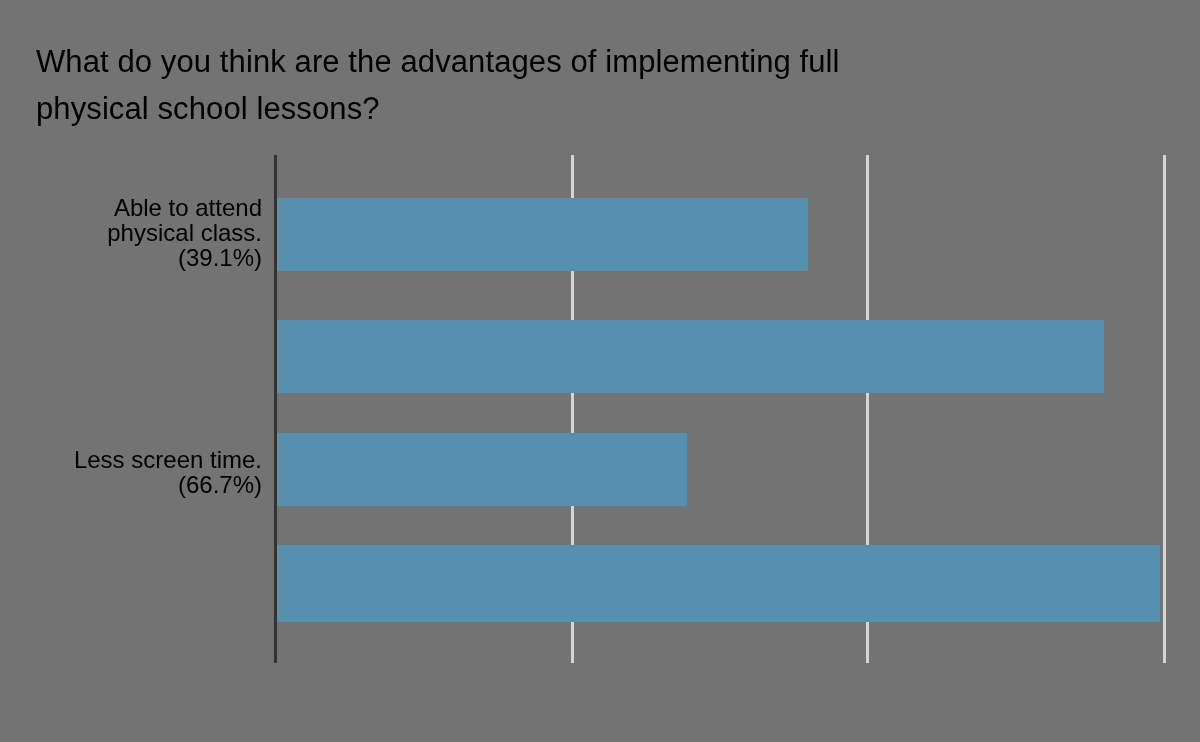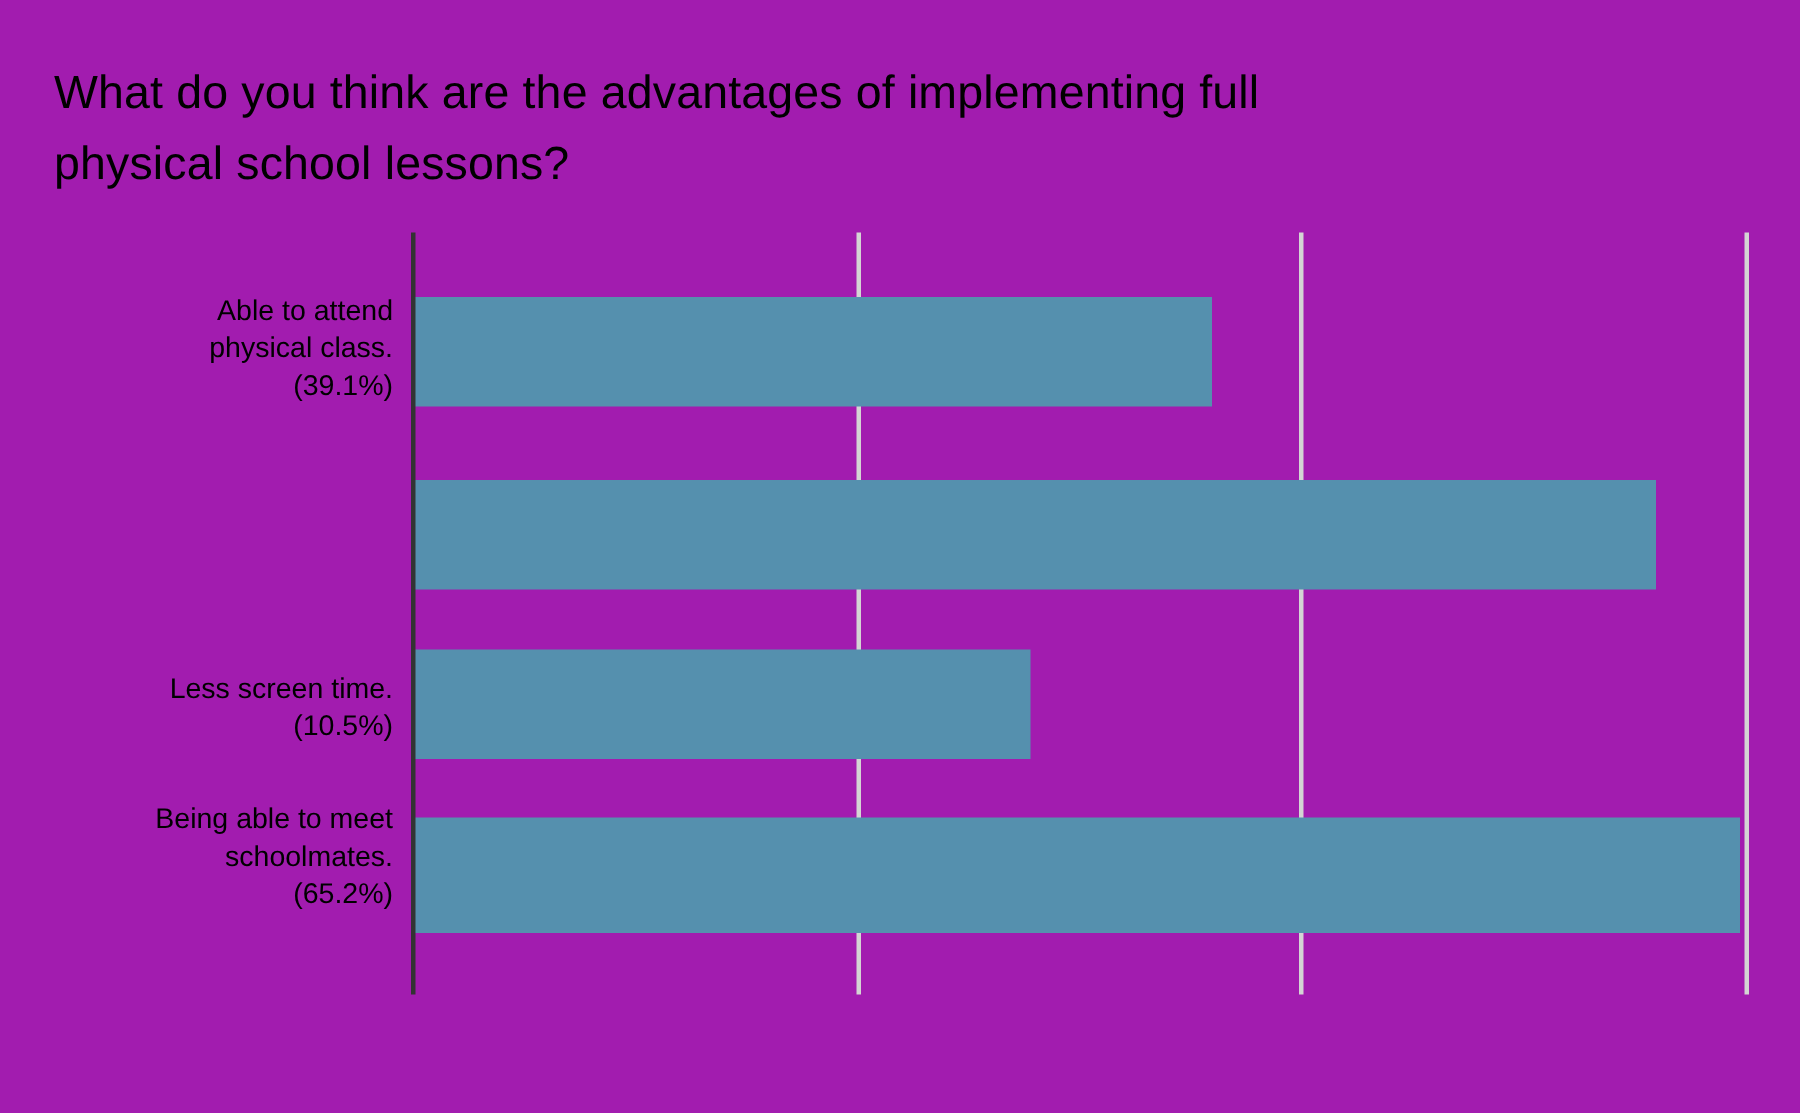--- a/index.html
+++ b/index.html
@@ -9,21 +9,21 @@
     background: #ffffff;
   }
   body {
     font-family: "Liberation Sans", sans-serif;
     -webkit-font-smoothing: antialiased;
   }
   #page {
     position: relative;
     width: 1200px;
     height: 742px;
-    background: #a21caf;
+    background: #737373;
     overflow: hidden;
   }
 
   
   #chart-title {
     position: absolute;
     left: 36px;
     top: 38px;
     width: 1060px;
     font-size: 31px;
@@ -77,21 +77,21 @@
     height: 100%;
     background: #5590ae;
   }
 
   
   .cat-label {
     position: absolute;
     right: 0;
     width: 240px;
     text-align: right;
-    font-size: 19px;
+    font-size: 24px;
     line-height: 25px;
     color: #000000;
     white-space: pre-line;
   }
   #labels-col {
     position: absolute;
     left: 22px;
     top: 155px;
     width: 240px;
     height: 508px;
@@ -127,19 +127,16 @@
     </div>
   </div>
 
   <div id="y-axis-line"></div>
 
   <div id="labels-col">
     <div class="cat-label" style="top:40px">Able to attend
 physical class.
 (39.1%)</div>
     <div class="cat-label" style="top:292px">Less screen time.
-(10.5%)</div>
-    <div class="cat-label" style="top:379px">Being able to meet
-schoolmates.
-(65.2%)</div>
+(66.7%)</div>
   </div>
 
 </div>
 
 </body></html>

